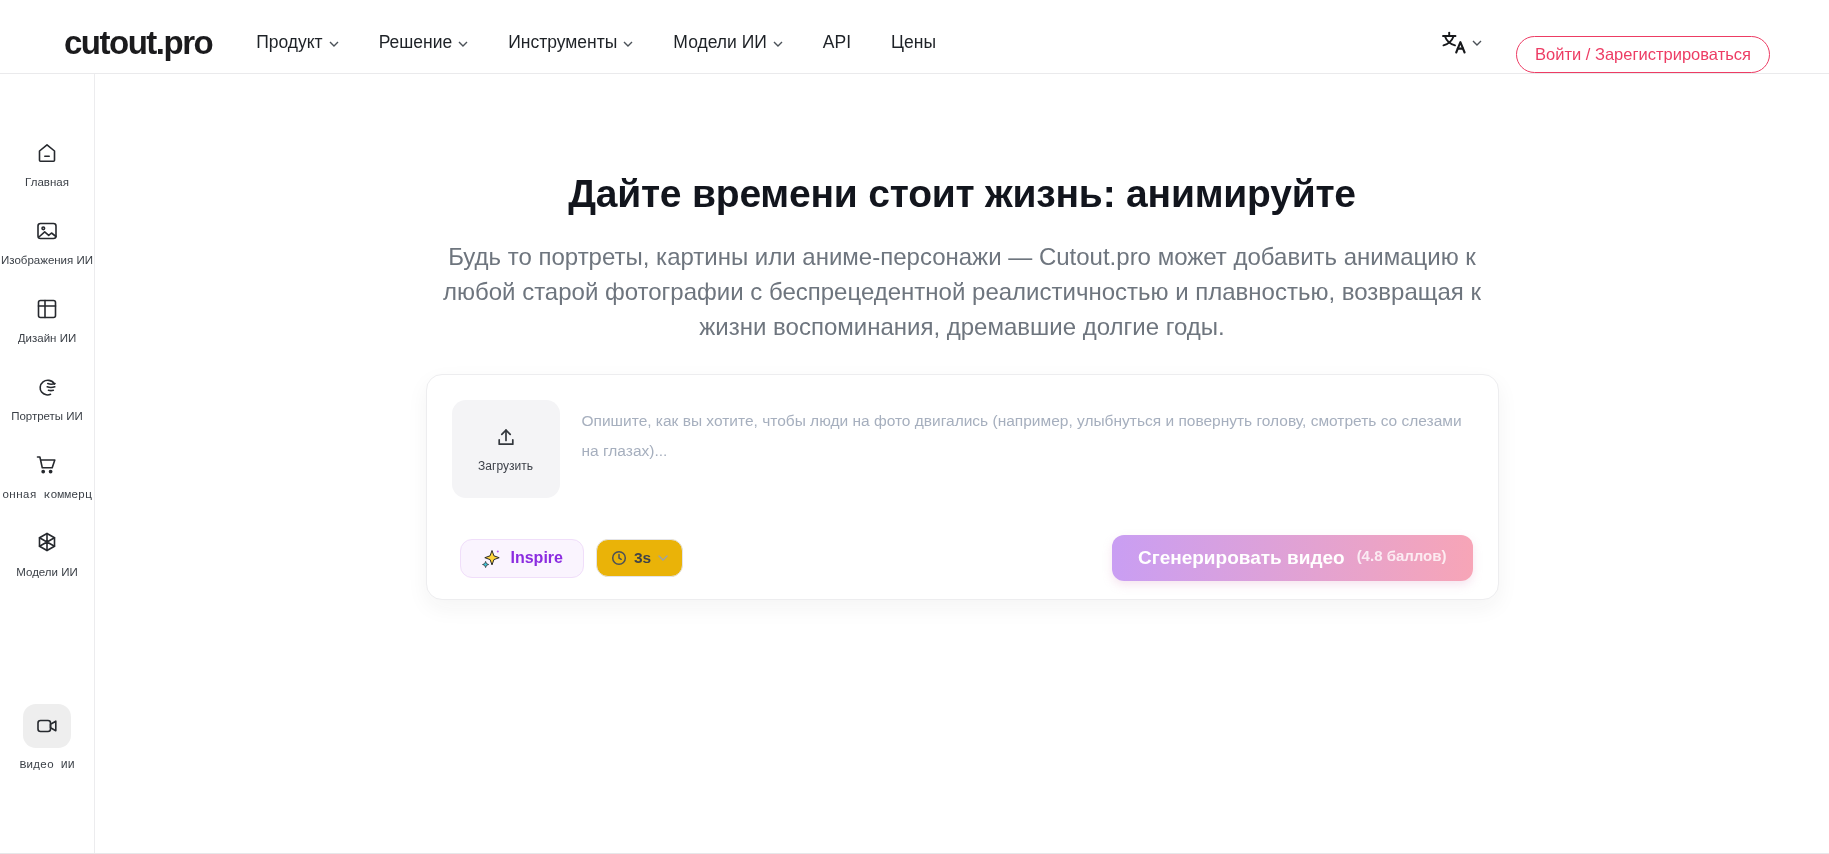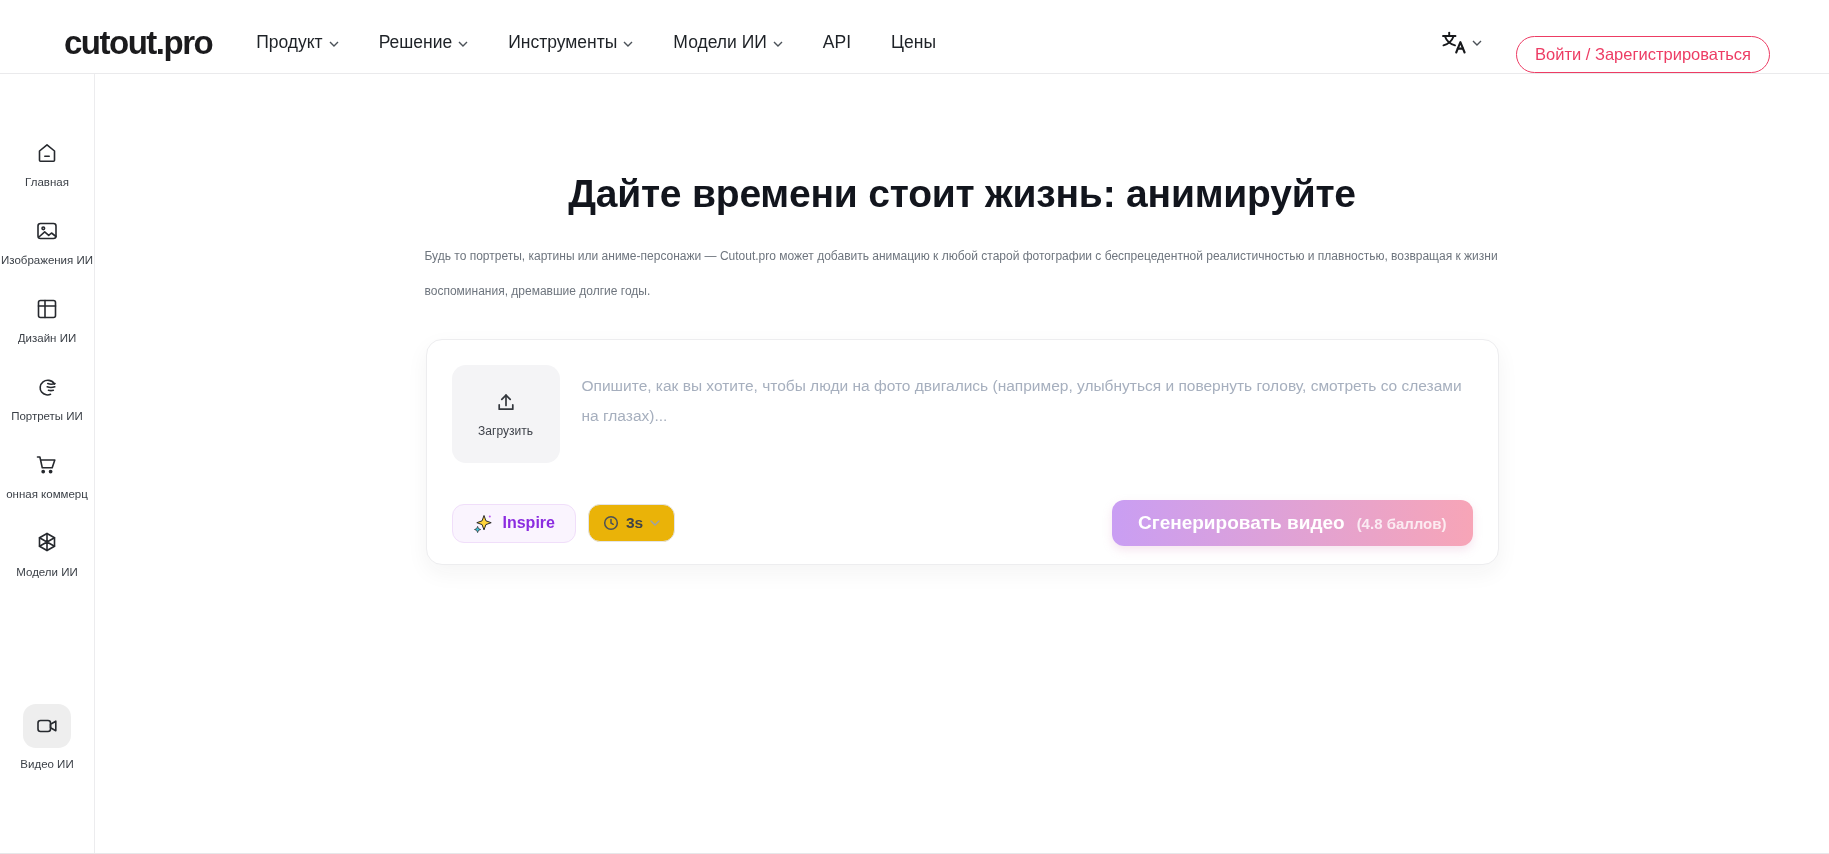--- a/index.html
+++ b/index.html
@@ -25,53 +25,53 @@
   
   .sidebar { position:absolute; top:62px; left:0; bottom:0; width:95px;
              border-right:1px solid #ececee; background:#fff;
              display:flex; flex-direction:column; align-items:center; padding-top:78px; }
   .side-item { display:flex; flex-direction:column; align-items:center;
                margin-bottom:28px; cursor:pointer; width:95px; }
   .side-icon { width:26px; height:26px; display:flex; align-items:center; justify-content:center; }
   .side-icon svg { stroke:#26292e; fill:none; stroke-width:1.6; stroke-linecap:round; stroke-linejoin:round; }
   .side-label { margin-top:9px; font-size:11.5px; color:#3a3f46; 
                 line-height:15px; max-width:95px; overflow:hidden; white-space:normal; }
-  .side-label.nowrap { white-space:nowrap; }
+  .side-label.nowrap { white-space:nowrap;font-family:Liberation Mono, monospace; }
   .side-item.active { margin-top:96px; }
   .icon-box { width:48px; height:44px; border-radius:13px; background:#eeeeee;
               display:flex; align-items:center; justify-content:center; }
 
   
   .main { position:absolute; top:62px; left:95px; right:0; bottom:0; background:#fff; }
   .hero-title { margin-top:106px; text-align:center; font-size:39px; line-height:51px;
                 font-weight:800; color:#12151d; letter-spacing:-0.2px; }
-  .hero-sub { margin:20px auto 0; max-width:1075px; 
-              font-size:12px; line-height:35px; color:#6e757e; }
+  .hero-sub { margin:20px auto 0; max-width:1075px; text-align:center;
+              font-size:24px; line-height:35px; color:#6e757e; }
 
   .composer { width:1073px; margin:30px auto 0; border:1px solid #ededef; border-radius:16px;
               background:#fff; box-shadow:0 8px 22px rgba(30,34,40,0.05); padding:25px 25px 18px; }
   .compose-top { display:flex; align-items:flex-start; }
   .upload-box { width:108px; height:98px; border-radius:14px; background:#f4f4f6;
                 display:flex; flex-direction:column; align-items:center; justify-content:center;
                 gap:9px; cursor:pointer; flex:none; }
   .upload-box svg { stroke:#33373d; fill:none; stroke-width:1.7; stroke-linecap:round; stroke-linejoin:round; }
   .upload-label { font-size:12px; color:#3d4149; }
   .prompt-input { flex:1; margin-left:22px; height:98px; border:none; outline:none; resize:none;
                   font-family:inherit; font-size:15.5px; line-height:30px; color:#333; padding-top:6px; }
   .prompt-input::placeholder { color:#a6afbe; }
 
-  .controls { display:flex; align-items:center; margin-top:37px; }
+  .controls { display:flex; align-items:center; margin-top:37px;margin-left:8px; }
   .inspire-btn { display:flex; align-items:center; gap:9px; padding:8px 20px; border-radius:12px;
                  background:#faf4fe; border:1px solid #f0defa; color:#8b2ce0; font-size:16px;
                  font-weight:700; cursor:pointer; font-family:inherit; }
   .duration-btn { display:flex; align-items:center; gap:7px; margin-left:12px; padding:9px 14px;
                   border-radius:12px; background:#eab308; border:1px solid #e4e4e7; color:#3f4349;
                   font-size:15.5px; font-weight:600; cursor:pointer; font-family:inherit; }
   .duration-btn svg { stroke:#4b5158; fill:none; stroke-width:1.5; stroke-linecap:round; }
-  .generate-btn { margin-left:auto; display:flex; align-items:center; gap:12px; padding:12px 26px;
+  .generate-btn { margin-left:auto; display:flex; gap:12px; padding:12px 26px;
                   border:none; border-radius:12px; cursor:pointer; font-family:inherit;
                   background:linear-gradient(90deg,#c99ef3 0%,#f7a5b7 100%);
                   box-shadow:0 4px 10px rgba(220,150,190,0.25); }
   .generate-label { color:#ffffff; font-size:19px; font-weight:700; }
   .generate-cost { color:rgba(255,255,255,0.78); font-size:15px; font-weight:600; }
 
   .credit-row { margin-top:16px; padding-bottom:8px; text-align:center; font-size:14.5px; color:#9aa1ac; }
   .credit-link { color:#3b76d8; font-weight:600; text-decoration:underline; margin-left:8px; cursor:pointer; }
 
   .bottom-line { position:absolute; left:0; bottom:0; width:1829px; height:1px; background:#e7e7e9; }

